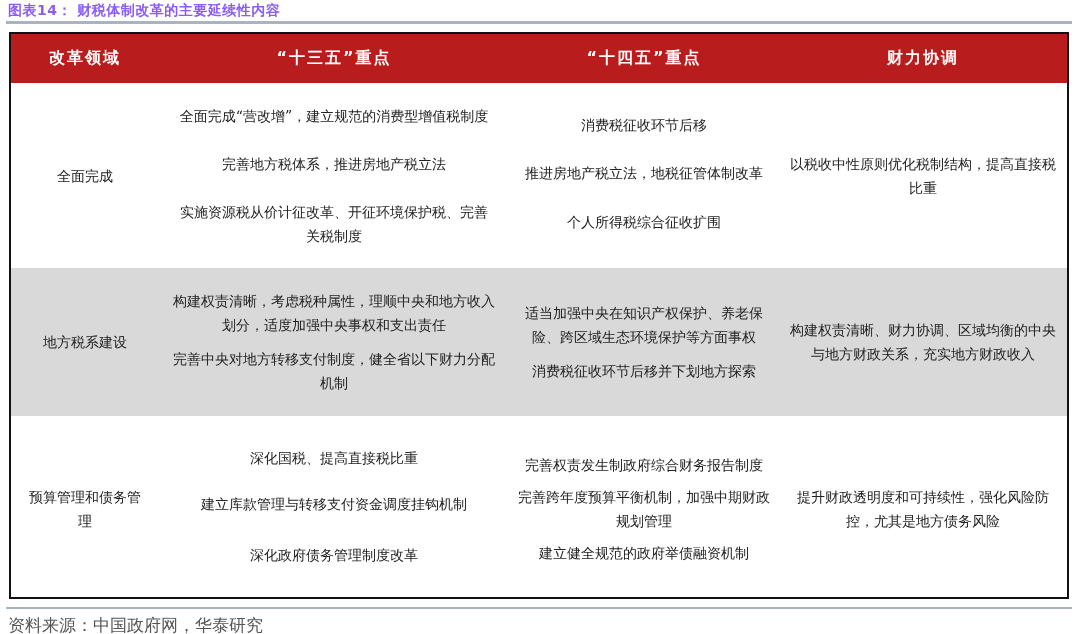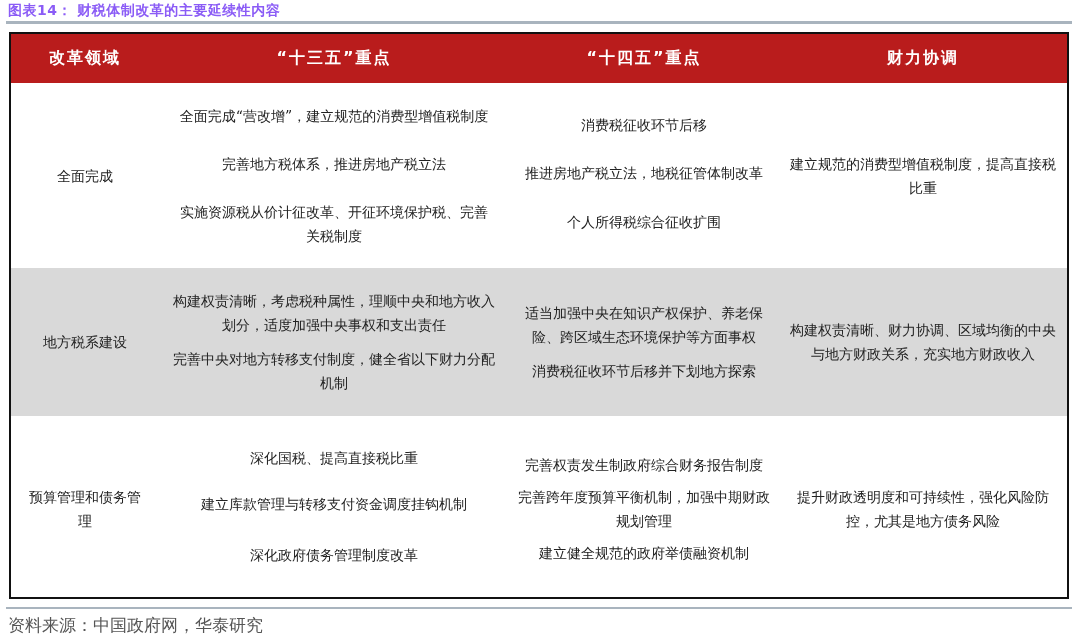--- a/index.html
+++ b/index.html
@@ -47,21 +47,21 @@
         <td>
           <div class="item" style="padding:0 14px 14px">全面完成“营改增”，建立规范的消费型增值税制度</div>
           <div class="item" style="padding:10px 14px 14px">完善地方税体系，推进房地产税立法</div>
           <div class="item" style="padding:10px 14px 0">实施资源税从价计征改革、开征环境保护税、完善关税制度</div>
         </td>
         <td>
           <div class="item" style="padding:0 0 20px">消费税征收环节后移</div>
           <div class="item" style="padding:4px 0 20px">推进房地产税立法，地税征管体制改革</div>
           <div class="item">个人所得税综合征收扩围</div>
         </td>
-        <td style="padding:0 8px">建立规范的消费型增值税制度，提高直接税比重</td>
+        <td style="padding:0 8px">以税收中性原则优化税制结构，提高直接税比重</td>
       </tr>
       <tr class="gray" style="height:148px">
         <td>地方税系建设</td>
         <td>
           <div class="item" style="padding:0 6px 6px">构建权责清晰，考虑税种属性，理顺中央和地方收入划分，适度加强中央事权和支出责任</div>
           <div class="item" style="padding:4px 6px 0">完善中央对地方转移支付制度，健全省以下财力分配机制</div>
         </td>
         <td>
           <div class="item" style="padding:0 0 6px">适当加强中央在知识产权保护、养老保险、跨区域生态环境保护等方面事权</div>
           <div class="item" style="padding:4px 0 0">消费税征收环节后移并下划地方探索</div>

